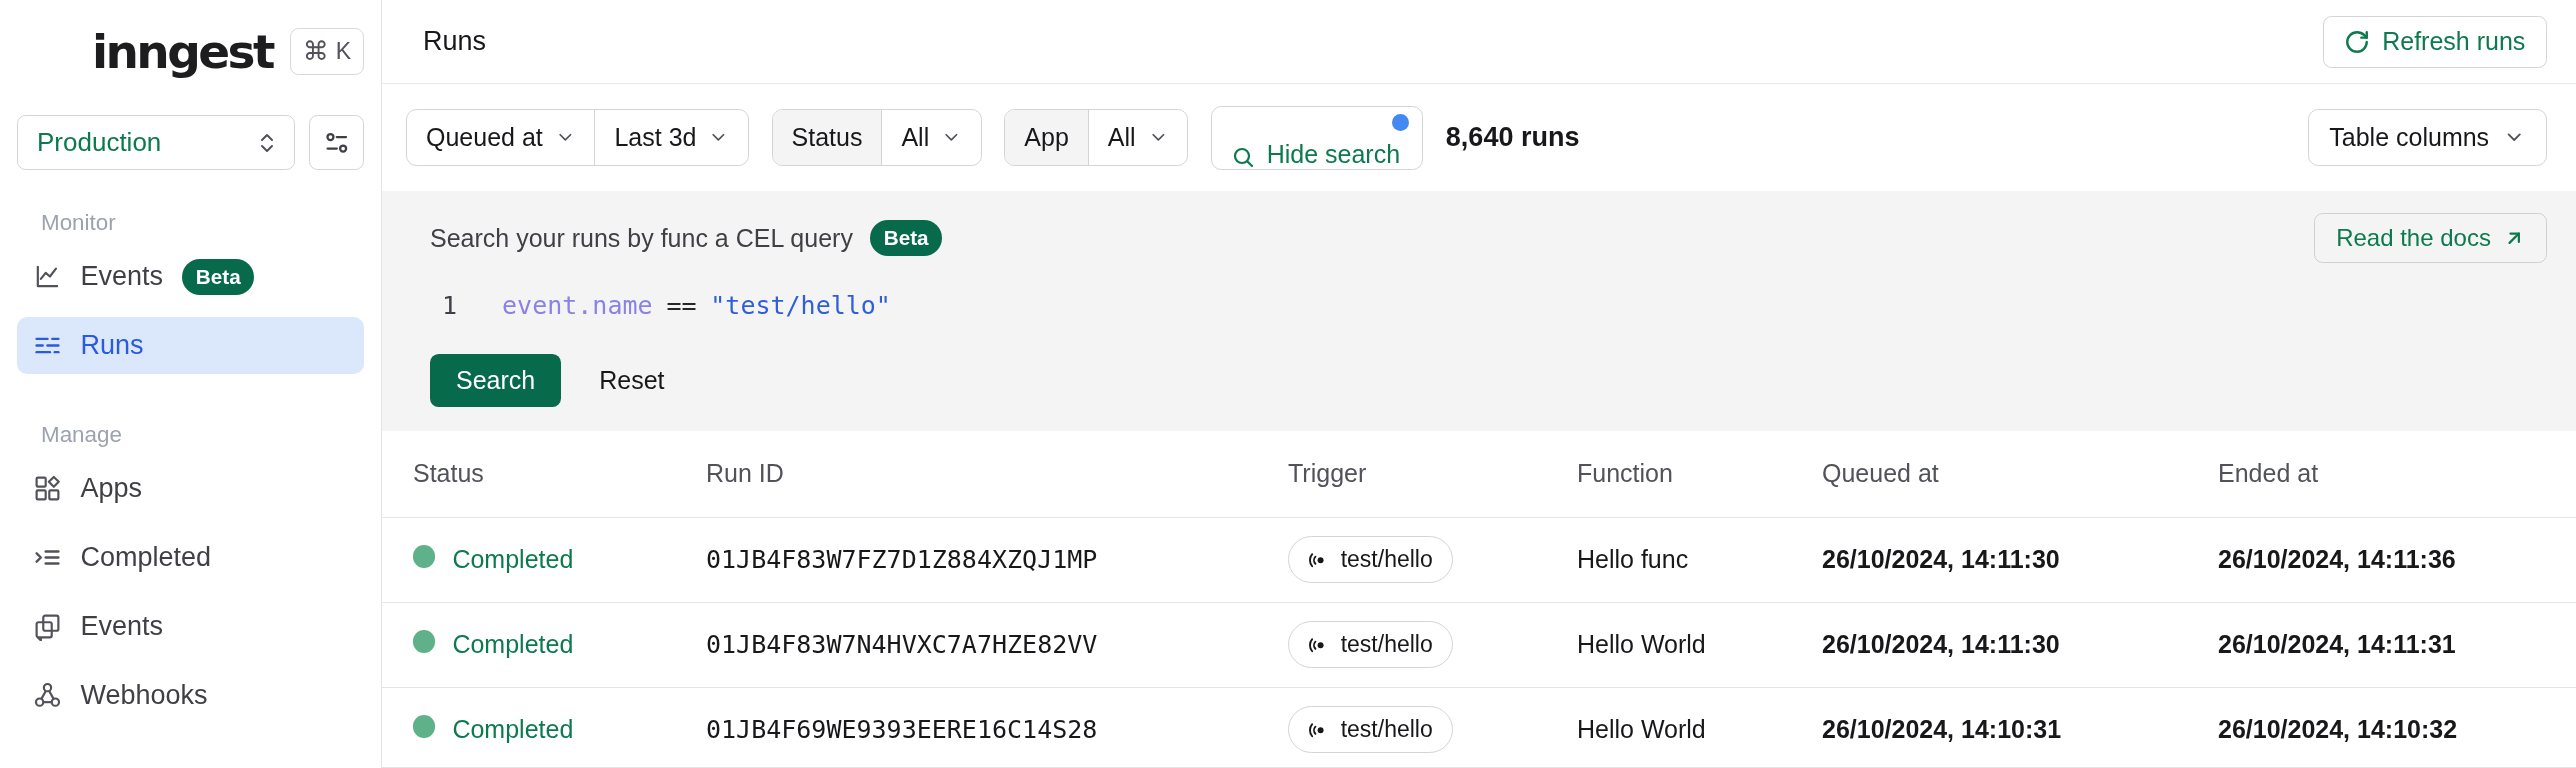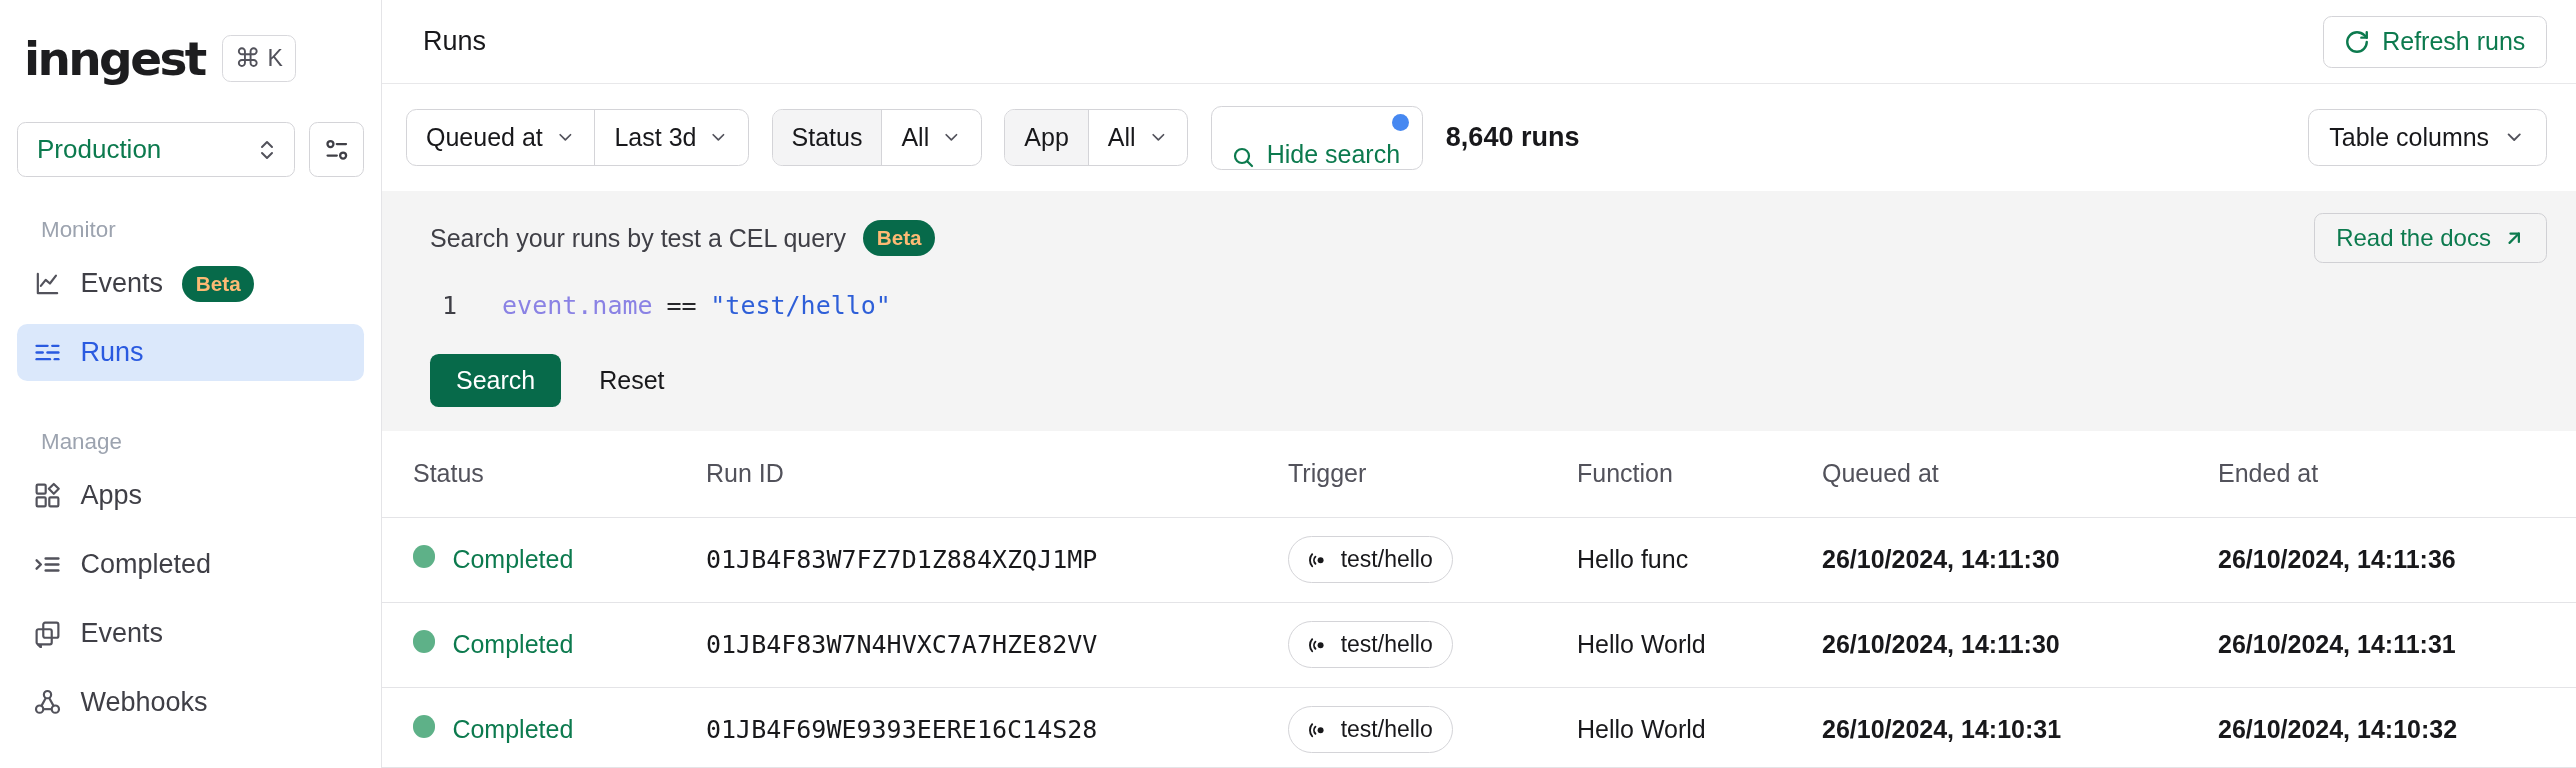--- a/index.html
+++ b/index.html
@@ -6,34 +6,34 @@
   html,body { background:#ffffff; }
   body {
     width:2576px; height:768px; overflow:hidden;
     font-family:"Liberation Sans", sans-serif;
     color:#1c1c1e; display:flex;
   }
   svg { display:block; }
 
   
   .sidebar { width:382px; min-width:382px; border-right:1.7px solid #e4e4e7; padding:19px 17px 0 17px; }
-  .logo-row { display:flex; align-items:center; gap:17px; padding-left:6.9px; margin-top:12px; }
+  .logo-row { display:flex; align-items:center; gap:17px; padding-left:6.9px; margin-top:5px;justify-content:flex-end; }
   .logo { font-family:"DejaVu Sans", sans-serif; font-weight:800; font-size:47px; letter-spacing:-2.6px; color:#1d1d1f; }
   .kbd-badge { display:flex; align-items:center; gap:6.9px; border:1.7px solid #d8d8dc; border-radius:8.6px; padding:6.9px 12px; color:#52525b; font-size:23px; }
   .kbd-badge .cmd { font-size:26px; }
   .env-row { display:flex; gap:13.8px; margin-top:36px; }
   .env-select { flex:1; height:55px; border:1.7px solid #d4d4d8; border-radius:8.6px; display:flex; align-items:center; justify-content:space-between; padding:0 15.5px 0 19px; color:#0c7a4e; font-size:26px; background:#fff; cursor:pointer; }
   .icon-btn { width:55px; height:55px; border:1.7px solid #d4d4d8; border-radius:8.6px; display:flex; align-items:center; justify-content:center; color:#3f3f46; background:#fff; cursor:pointer; }
   .nav-section-label { margin:40px 0 12px 24px; font-size:22.4px; color:#9ca3af; }
   .nav-section-label.second { margin-top:48px; }
   .nav-item { display:flex; align-items:center; gap:19px; height:57px; padding:0 15.5px; border-radius:10.3px; font-size:27px; color:#3f3f46; margin-bottom:12px; cursor:pointer; }
   .nav-item .nicon { color:#52525b; }
   .nav-item.active { background:#dbe8fb; color:#2a5ae0; }
   .nav-item.active .nicon { color:#2a5ae0; }
-  .badge-pill { background:#076a4a; color:#fdba74; font-size:20.7px; font-weight:bold; border-radius:861px; padding:6px 13.8px; }
+  .badge-pill { background:#076a4a; color:#ffffff; font-size:20.7px; font-weight:bold; border-radius:861px; padding:6px 13.8px; }
 
   
   .main { flex:1; display:flex; flex-direction:column; min-width:0; }
   .page-header { height:84px; border-bottom:1.7px solid #e8e8ea; display:flex; align-items:center; padding:0 29px 0 41px; }
   .page-title { font-size:27px; font-weight:500; color:#18181b; }
   .btn-outline-green { margin-left:auto; display:flex; align-items:center; gap:12px; height:52px; border:1.7px solid #d4d4d8; border-radius:8.6px; padding:0 20.7px; color:#0c7a4e; font-size:25px; background:#fff; cursor:pointer; white-space:nowrap; }
 
   .filter-bar { height:107px; display:flex; align-items:center; gap:22.4px; padding:0 29px 0 24px; }
   .seg-control { display:flex; align-items:stretch; border:1.7px solid #d4d4d8; border-radius:10.3px; overflow:hidden; height:57px; background:#fff; }
   .seg { display:flex; align-items:center; gap:12px; padding:0 19px; font-size:25px; color:#18181b; white-space:nowrap; cursor:pointer; }
@@ -272,21 +272,21 @@
         <svg width="22.4" height="22.4" viewBox="0 0 24 24" fill="none" stroke="currentColor" stroke-width="2" stroke-linecap="round" stroke-linejoin="round">
             <path d="m6 9 6 6 6-6"></path>
           </svg>
       </span>
     </button>
   </div>
 
   <div class="search-panel">
     <div class="panel-top">
       <div class="panel-title-wrap">
-        <span class="panel-title">Search your runs by test a CEL query</span>
+        <span class="panel-title">Search your runs by func a CEL query</span>
         <span class="badge-pill">Beta</span>
       </div>
       <button class="btn-docs">
         <span>Read the docs</span>
         <span>
           <svg width="22.4" height="22.4" viewBox="0 0 24 24" fill="none" stroke="currentColor" stroke-width="2.4" stroke-linecap="round" stroke-linejoin="round">
               <path d="M7 17 17 7"></path>
               <path d="M8 7h9v9"></path>
             </svg>
         </span>

